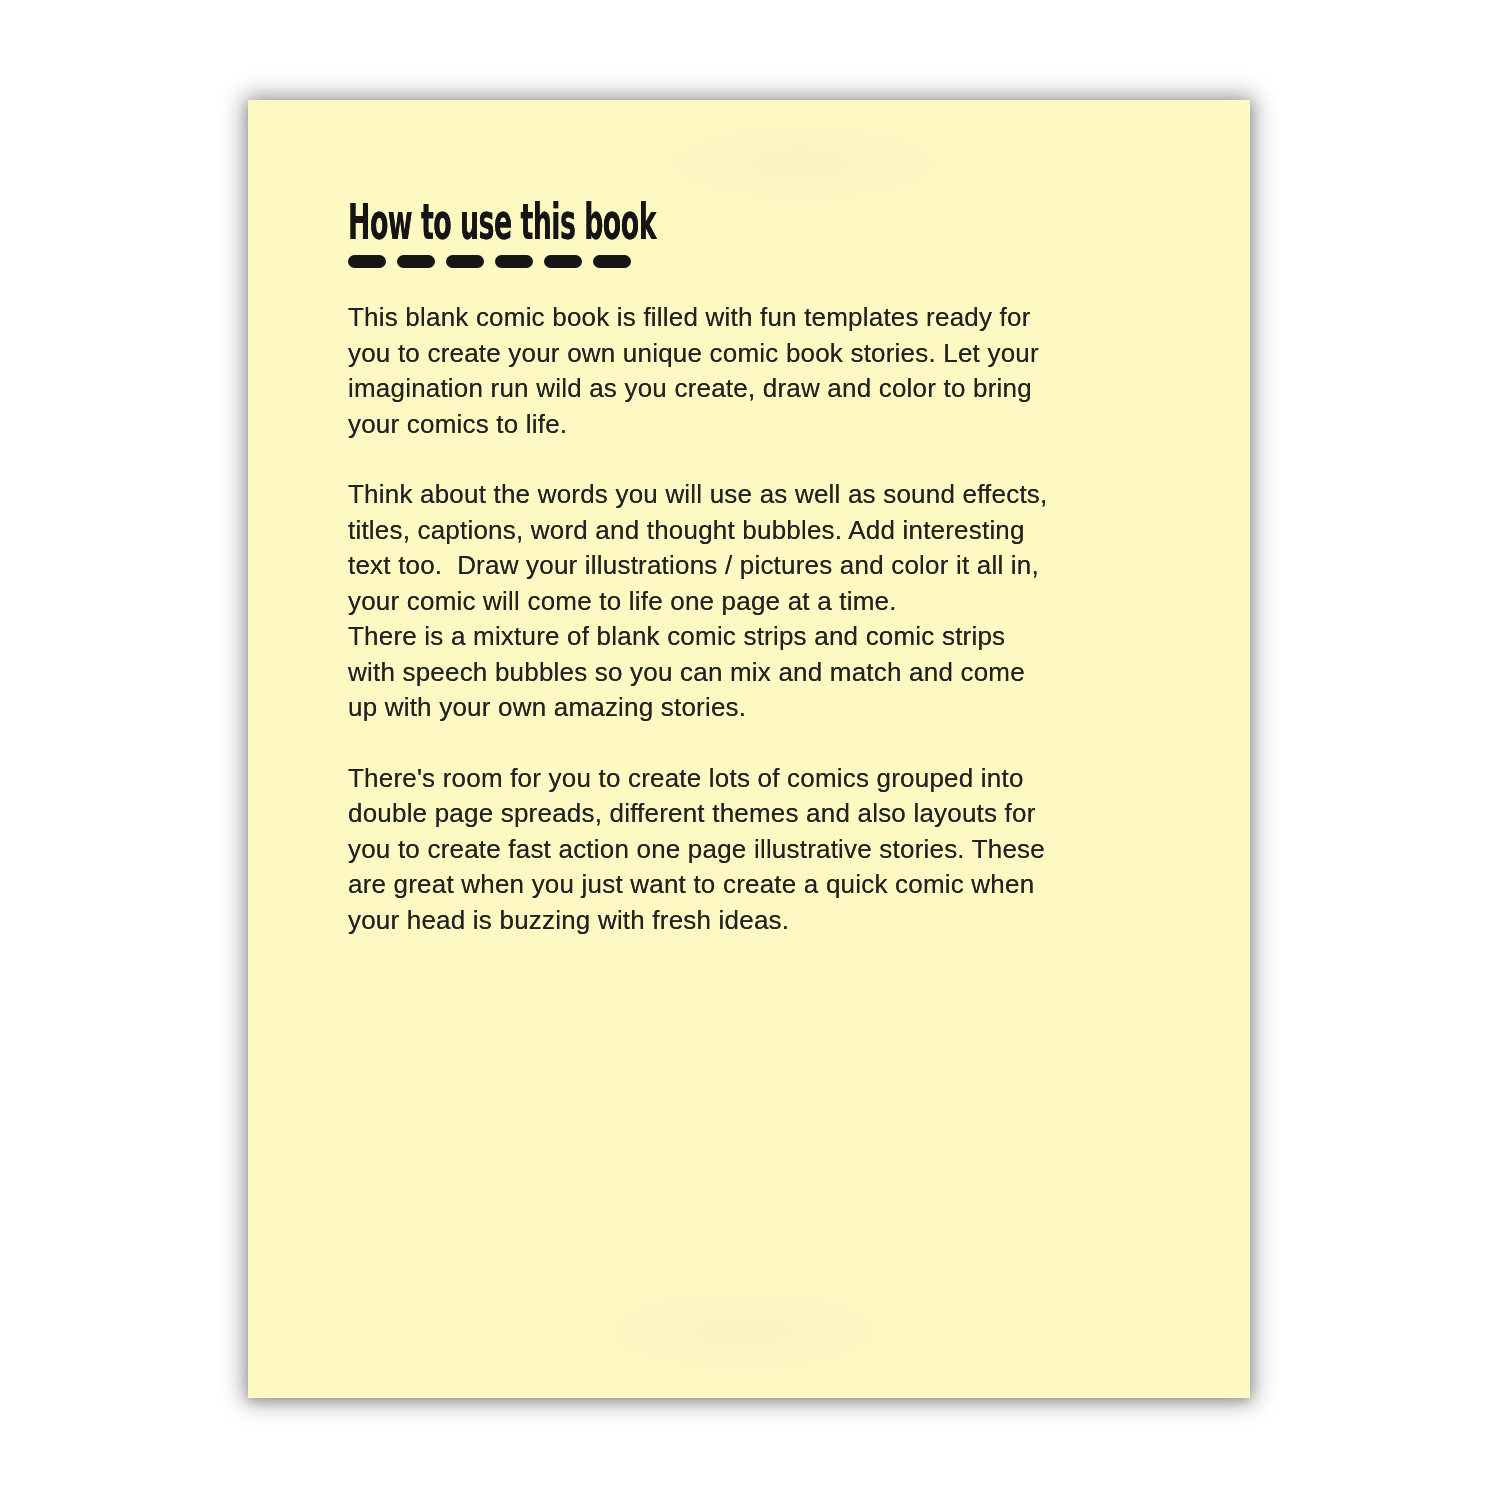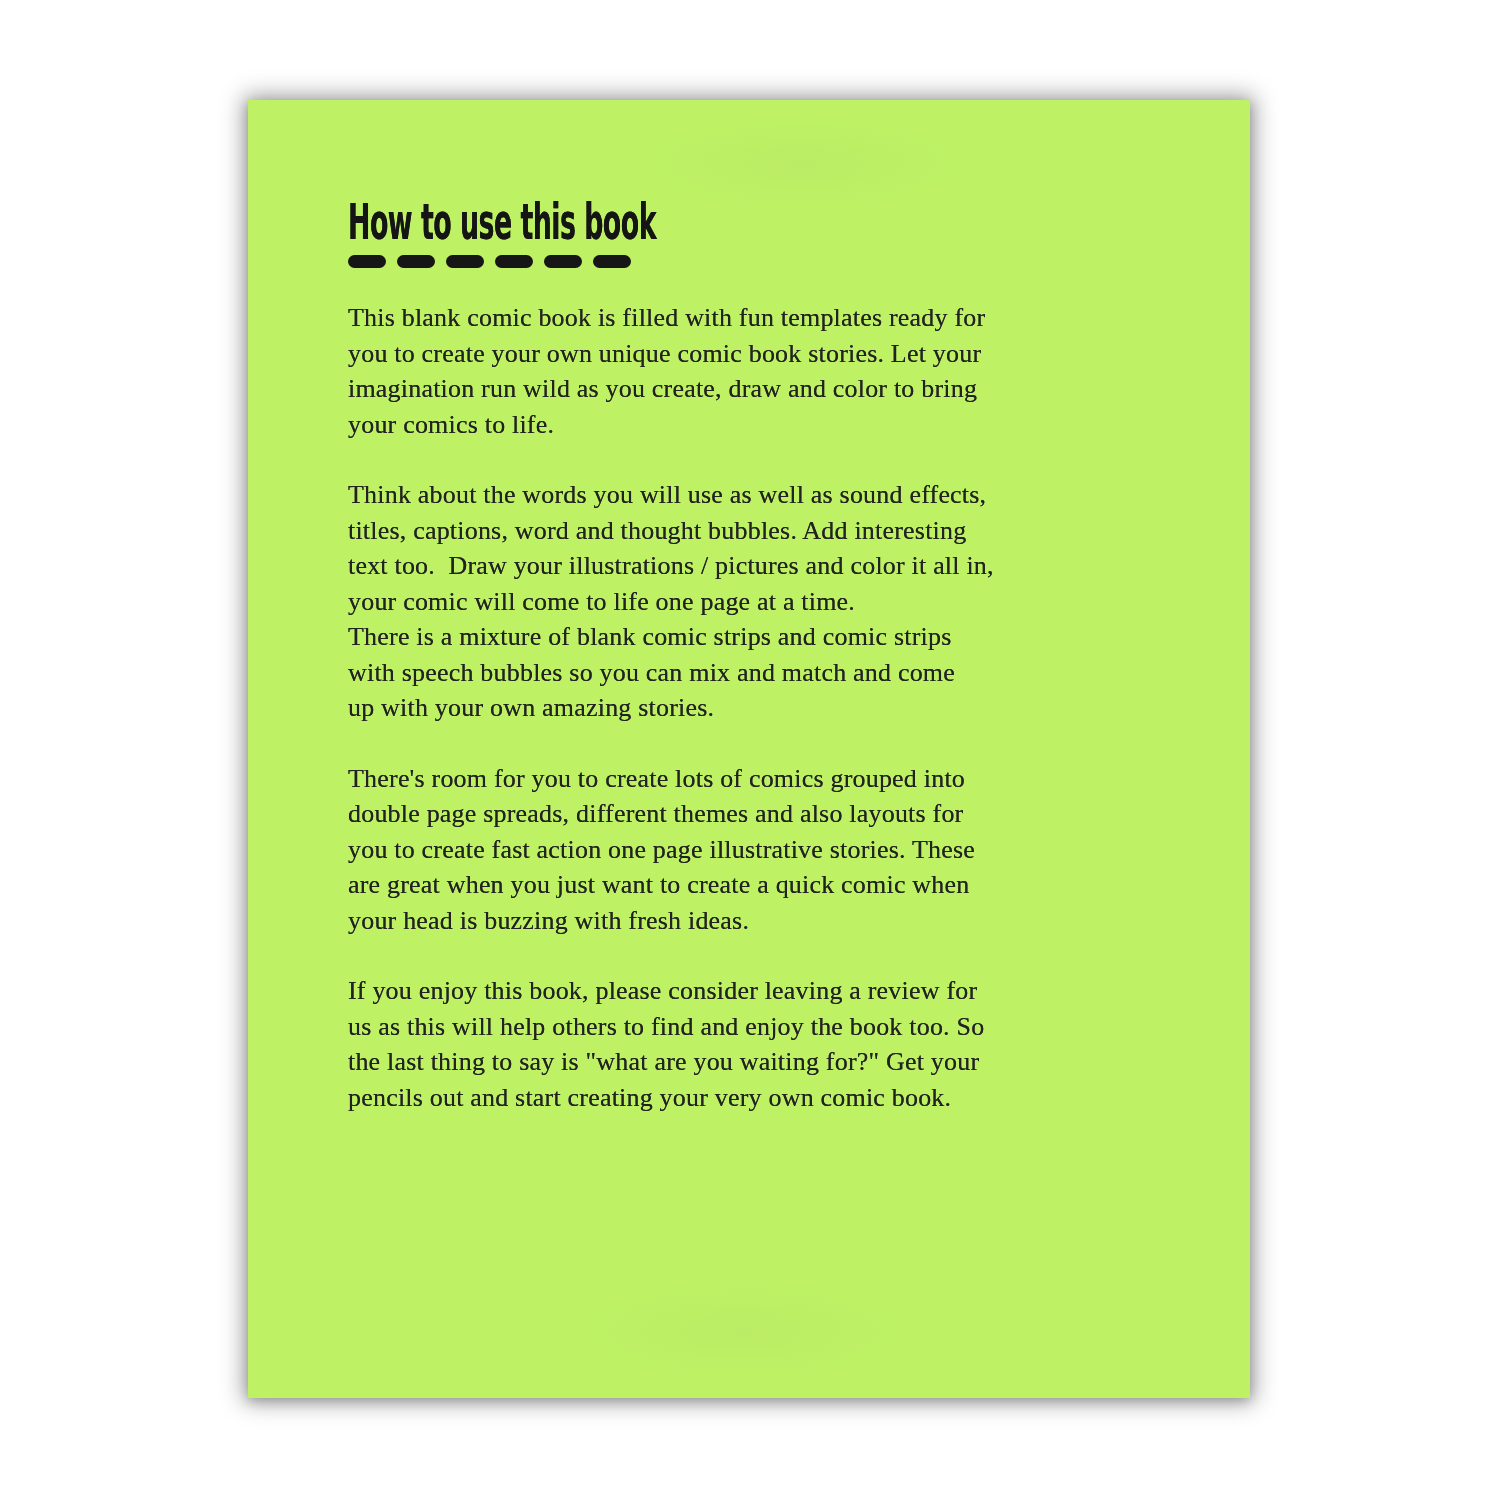--- a/index.html
+++ b/index.html
@@ -14,21 +14,21 @@
     height: 1500px;
     background: #ffffff;
     overflow: hidden;
   }
   .sheet {
     position: absolute;
     left: 248px;
     top: 100px;
     width: 1002px;
     height: 1298px;
-    background: #bef264;
+    background: #fef9c3;
     box-shadow: 0 0 22px 4px rgba(0,0,0,0.38), 0 3px 10px rgba(0,0,0,0.18);
     box-sizing: border-box;
     padding: 98px 95px 0 100px;
   }
   .smudge {
     position: absolute;
     pointer-events: none;
     border-radius: 50%;
   }
   .smudge.top {
@@ -78,21 +78,20 @@
     margin-top: 32px;
   }
   .para {
     margin: 0 0 35px 0;
     font-size: 26px;
     line-height: 35.5px;
     letter-spacing: 0.2px;
     color: #222222;
     white-space: pre;
     text-shadow: 0 0 0.5px rgba(0,0,0,0.65);
-    font-family: Liberation Serif, serif;
   }
 </style>
 </head>
 <body>
 
 <div class="canvas">
   <div class="sheet">
     <div class="smudge top"></div>
 
     <h1 class="title"><span class="title-inner">How to use this book</span></h1>
@@ -103,18 +102,17 @@
         <span class="dash"></span>
         <span class="dash"></span>
         <span class="dash"></span>
         <span class="dash"></span>
       </div>
 
     <div class="paras">
       <p class="para">This blank comic book is filled with fun templates ready for<br>you to create your own unique comic book stories. Let your<br>imagination run wild as you create, draw and color to bring<br>your comics to life.</p>
       <p class="para">Think about the words you will use as well as sound effects,<br>titles, captions, word and thought bubbles. Add interesting<br>text too.  Draw your illustrations / pictures and color it all in,<br>your comic will come to life one page at a time.<br>There is a mixture of blank comic strips and comic strips<br>with speech bubbles so you can mix and match and come<br>up with your own amazing stories.</p>
       <p class="para">There's room for you to create lots of comics grouped into<br>double page spreads, different themes and also layouts for<br>you to create fast action one page illustrative stories. These<br>are great when you just want to create a quick comic when<br>your head is buzzing with fresh ideas.</p>
-      <p class="para">If you enjoy this book, please consider leaving a review for<br>us as this will help others to find and enjoy the book too. So<br>the last thing to say is "what are you waiting for?" Get your<br>pencils out and start creating your very own comic book.</p>
     </div>
 
     <div class="smudge bottom"></div>
   </div>
 </div>
 
 </body></html>

